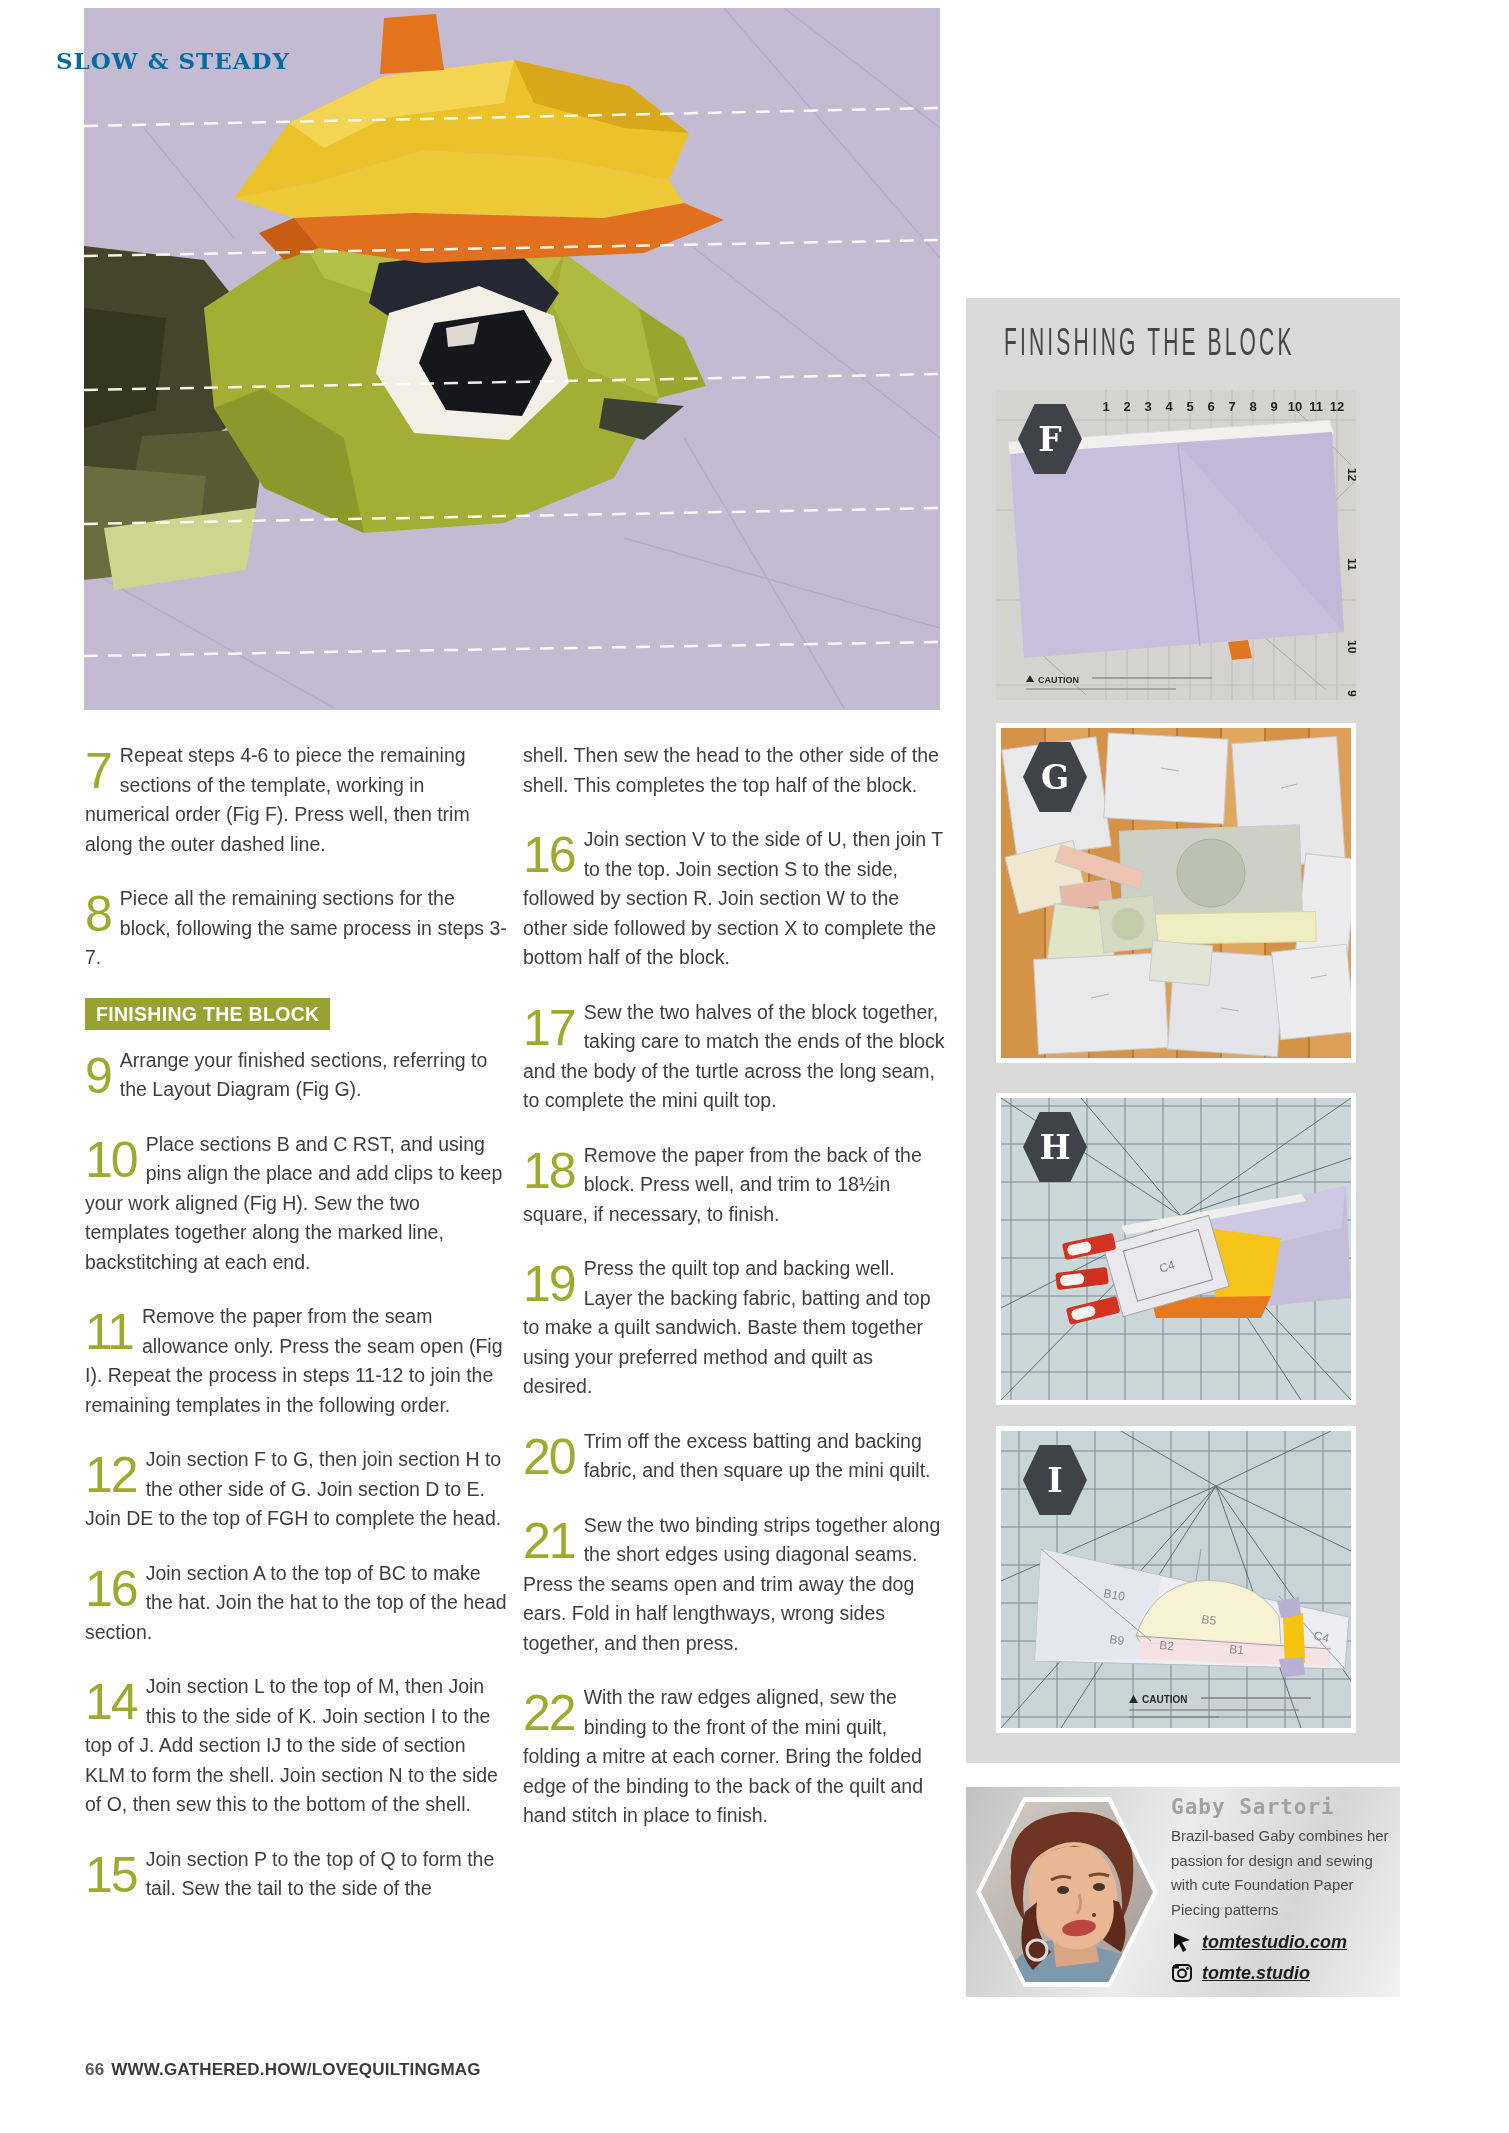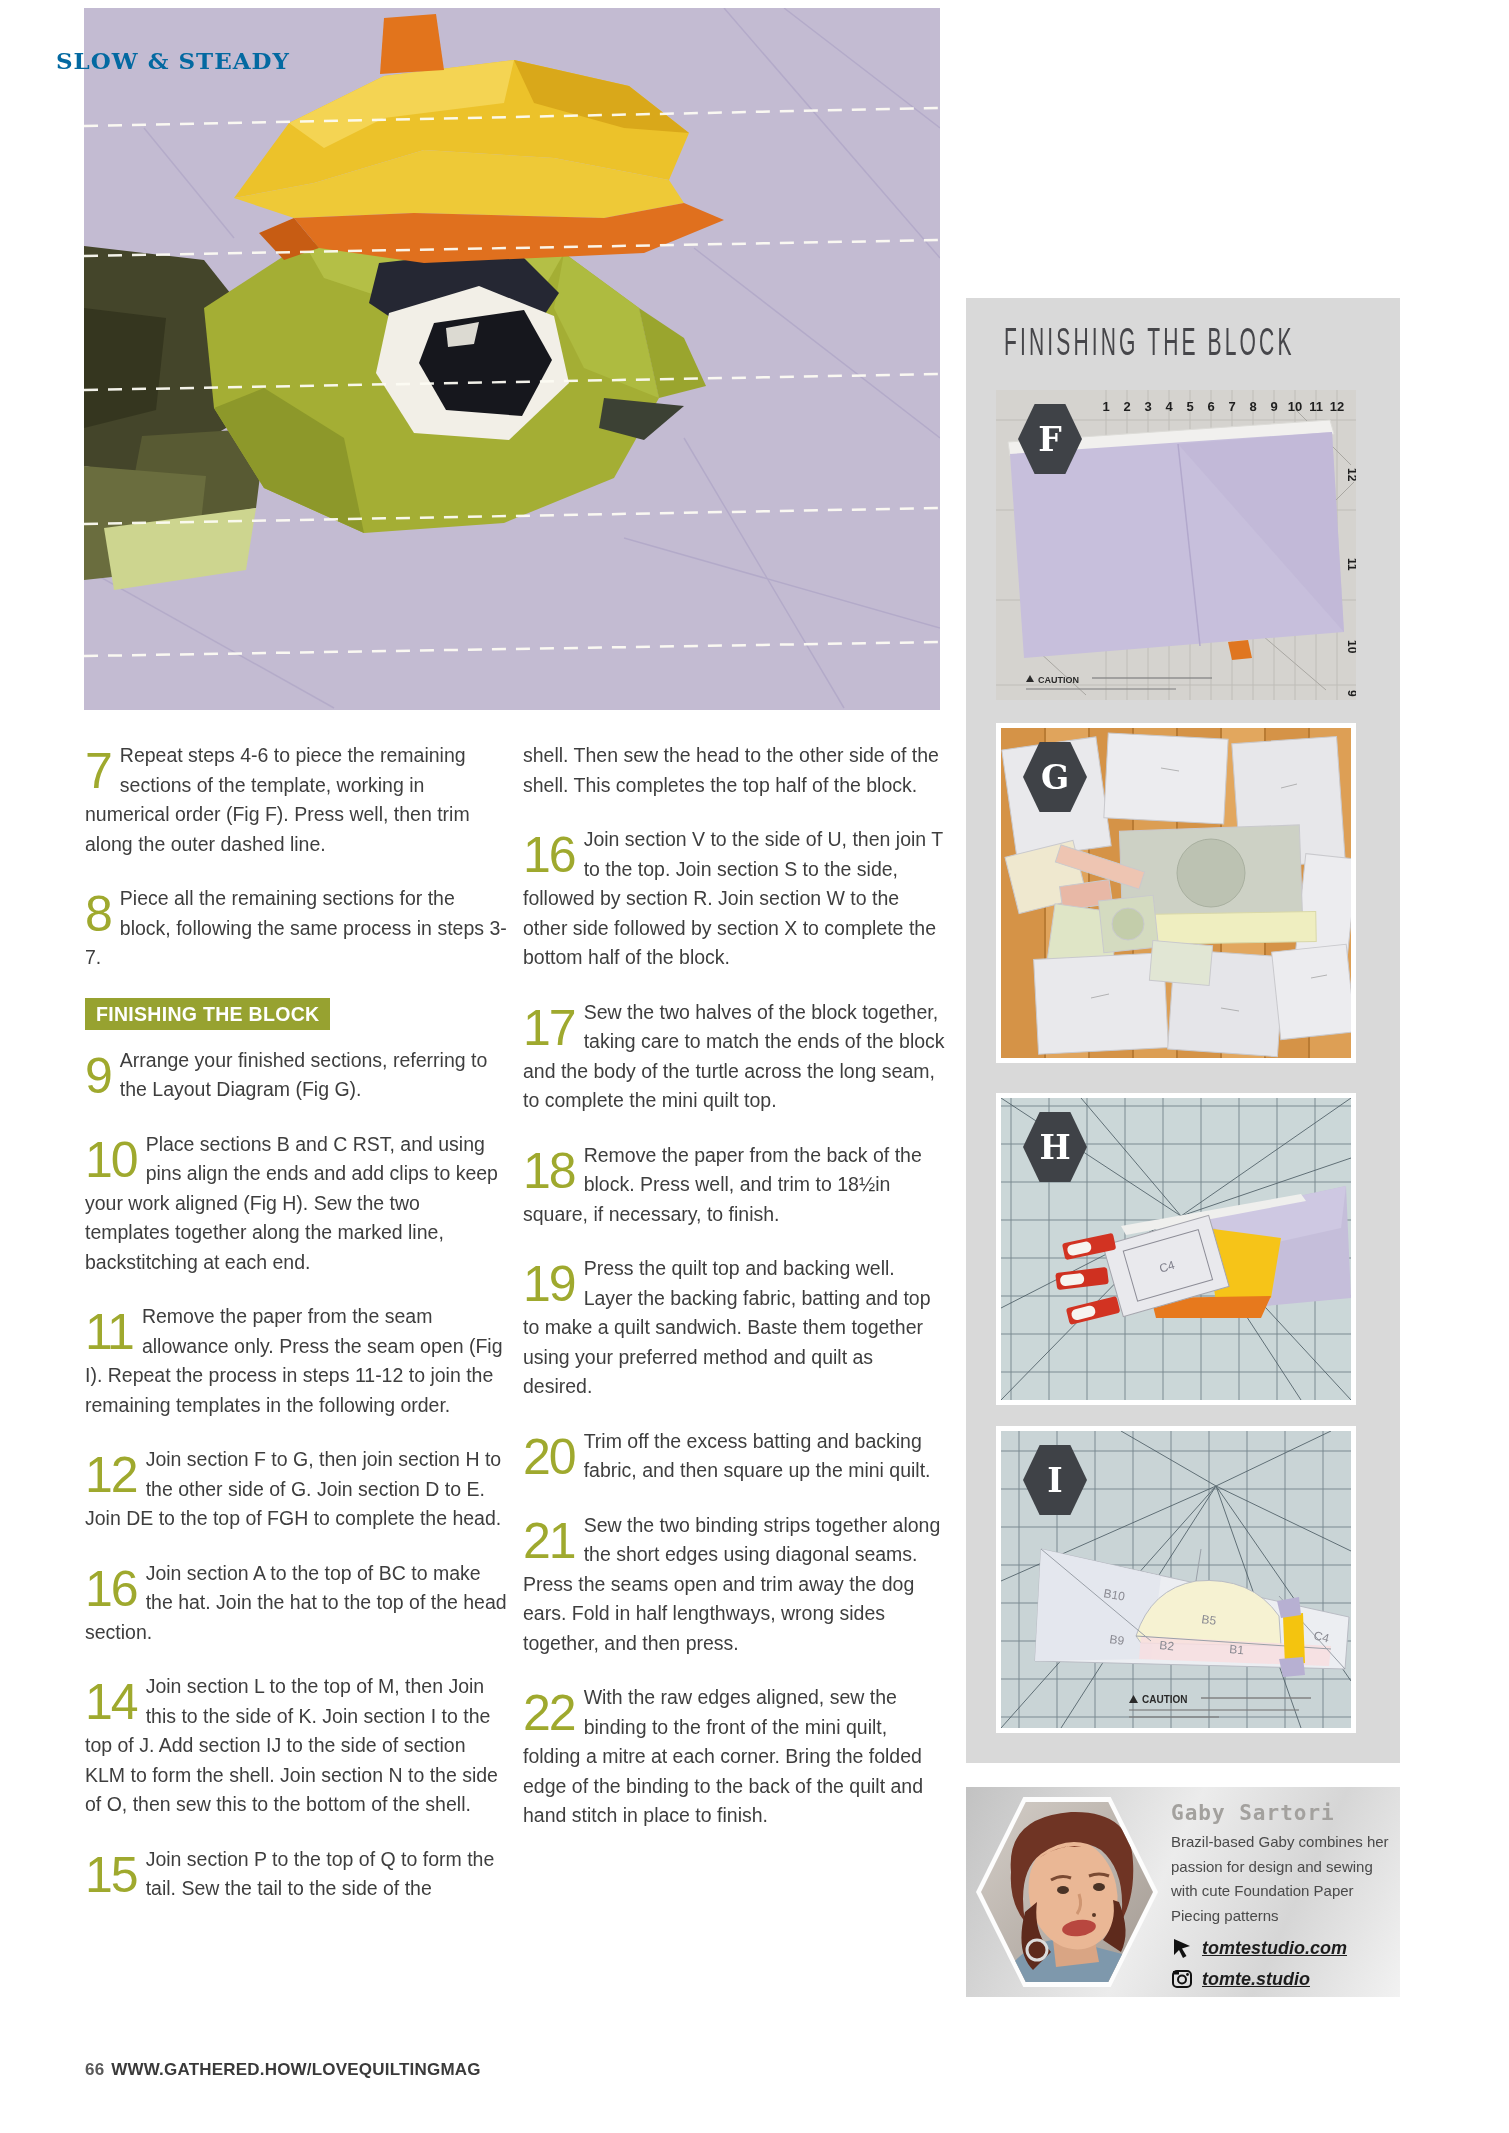--- a/index.html
+++ b/index.html
@@ -41,21 +41,21 @@
          display:flex;align-items:center;justify-content:center;}
 
   
   .bio{position:absolute;left:966px;top:1787px;width:434px;height:210px;
        background:linear-gradient(115deg,#c2c2c2,#ececec 45%,#d6d6d6 72%,#f2f2f2);}
   .hex-outer{position:absolute;left:10px;top:10px;width:182px;height:190px;background:#fdfdfd;
        clip-path:polygon(26% 0,74% 0,100% 50%,74% 100%,26% 100%,0 50%);
        display:flex;align-items:center;justify-content:center;}
   .hex-inner{width:172px;height:180px;overflow:hidden;
        clip-path:polygon(26% 0,74% 0,100% 50%,74% 100%,26% 100%,0 50%);}
-  .bio-text{position:absolute;left:205px;top:14px;width:222px;}
+  .bio-text{position:absolute;left:205px;top:8px;width:222px;}
   .bio-name{font-family:"DejaVu Sans Mono",monospace;font-weight:bold;font-size:21px;
        color:#a3a19e;letter-spacing:1px;margin-bottom:5px;}
   .bio-desc{font-size:15px;line-height:24.5px;color:#4a4a4a;}
   .bio-link-row{display:flex;align-items:center;gap:9px;margin-top:9px;}
   .bio-link{font-style:italic;font-weight:bold;font-size:18px;color:#1d1d1d;
        text-decoration:underline;cursor:pointer;}
   .link-icon{width:22px;height:22px;flex:0 0 22px;}
 
   
   .footer{position:absolute;left:85px;top:2060px;font-size:17px;letter-spacing:.2px;color:#3a3a3a;}
@@ -123,21 +123,21 @@
       </g>
     </svg>
   </div>
   <div class="slug">SLOW &amp; STEADY</div>
 
   <div class="col" id="col1">
     <div class="step"><span class="num">7</span><span class="txt">Repeat steps 4-6 to piece the remaining sections of the template, working in numerical order (Fig F). Press well, then trim along the outer dashed line.</span></div>
     <div class="step"><span class="num">8</span><span class="txt">Piece all the remaining sections for the block, following the same process in steps 3-7.</span></div>
     <div class="bandwrap"><span class="band">FINISHING THE BLOCK</span></div>
     <div class="step"><span class="num">9</span><span class="txt">Arrange your finished sections, referring to the Layout Diagram (Fig G).</span></div>
-    <div class="step"><span class="num">10</span><span class="txt">Place sections B and C RST, and using pins align the ends and add clips to keep your work aligned (Fig H). Sew the two templates together along the marked line, backstitching at each end.</span></div>
+    <div class="step"><span class="num">10</span><span class="txt">Place sections B and C RST, and using pins align the place and add clips to keep your work aligned (Fig H). Sew the two templates together along the marked line, backstitching at each end.</span></div>
     <div class="step"><span class="num">11</span><span class="txt">Remove the paper from the seam allowance only. Press the seam open (Fig I). Repeat the process in steps 11-12 to join the remaining templates in the following order.</span></div>
     <div class="step"><span class="num">12</span><span class="txt">Join section F to G, then join section H to the other side of G. Join section D to E. Join DE to the top of FGH to complete the head.</span></div>
     <div class="step"><span class="num">16</span><span class="txt">Join section A to the top of BC to make the hat. Join the hat to the top of the head section.</span></div>
     <div class="step"><span class="num">14</span><span class="txt">Join section L to the top of M, then Join this to the side of K. Join section I to the top of J. Add section IJ to the side of section KLM to form the shell. Join section N to the side of O, then sew this to the bottom of the shell.</span></div>
     <div class="step"><span class="num">15</span><span class="txt">Join section P to the top of Q to form the tail. Sew the tail to the side of the</span></div>
   </div>
 
   <div class="col" id="col2">
     <div class="step"><span class="txt">shell. Then sew the head to the other side of the shell. This completes the top half of the block.</span></div>
     <div class="step"><span class="num">16</span><span class="txt">Join section V to the side of U, then join T to the top. Join section S to the side, followed by section R. Join section W to the other side followed by section X to complete the bottom half of the block.</span></div>

